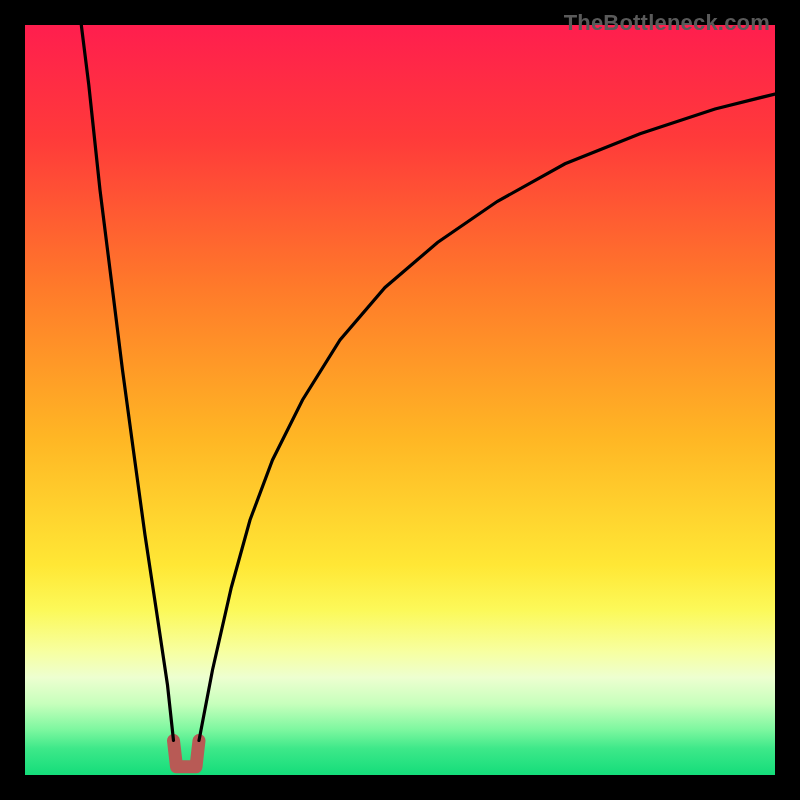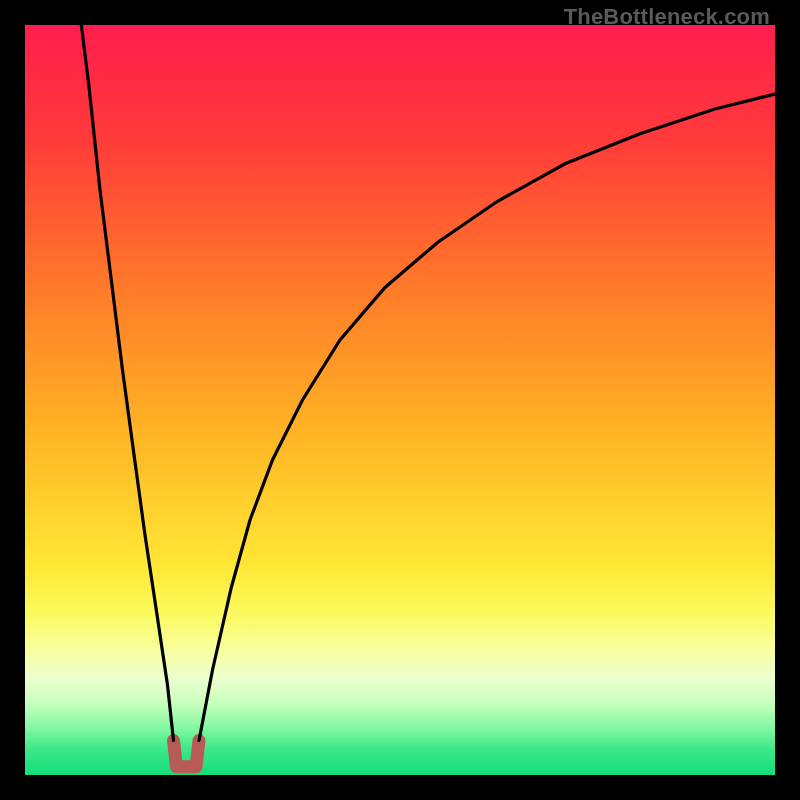--- a/index.html
+++ b/index.html
@@ -20,21 +20,21 @@
   }
   .gradient {
     position: absolute;
     left: 0;
     top: 0;
     width: 750px;
     height: 750px;
   }
   .watermark {
     position: absolute;
-    top: 4px;
+    top: 10px;
     right: 30px;
     font-family: Arial, Helvetica, sans-serif;
     font-size: 22px;
     font-weight: 600;
     color: #5a5a5a;
     letter-spacing: 0.2px;
   }
   svg.curve {
     position: absolute;
     left: 0;

